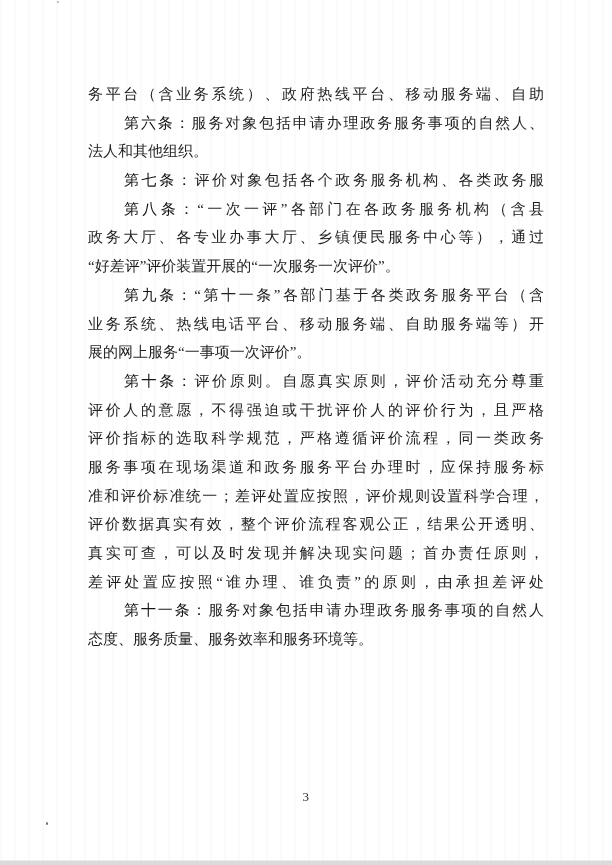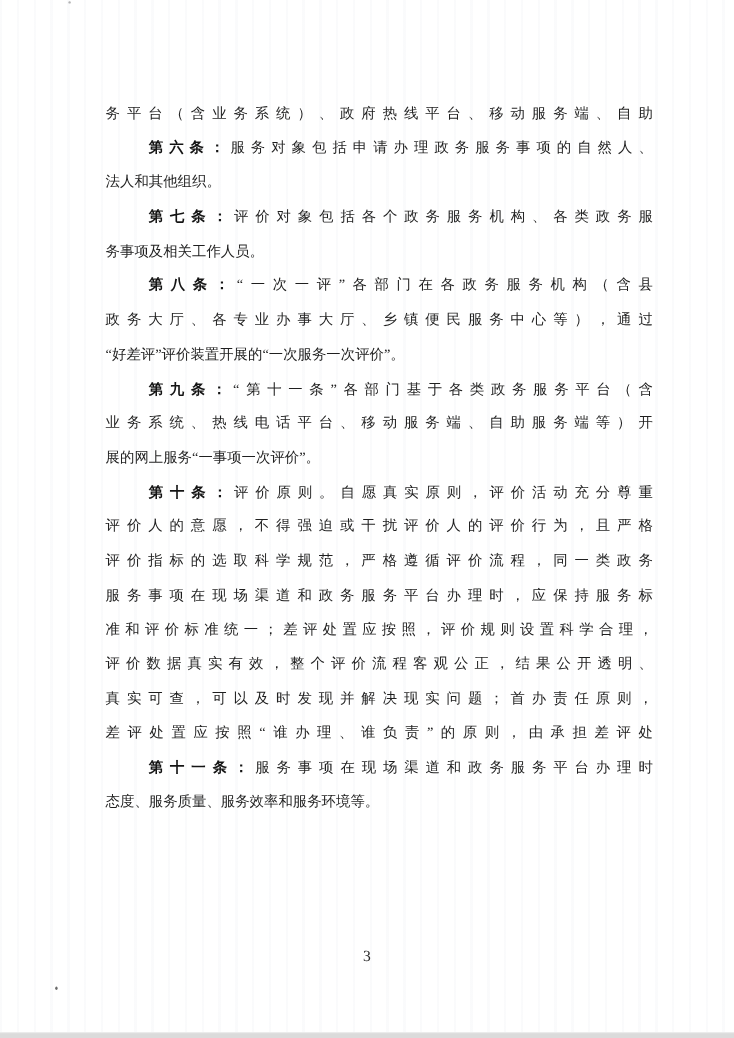--- a/index.html
+++ b/index.html
@@ -12,34 +12,34 @@
   .page {
     position: absolute; inset: 0;
     background:
       repeating-linear-gradient(90deg,
         rgba(246,247,249,0.55) 0px, rgba(246,247,249,0.55) 2px,
         rgba(255,255,255,0) 2px, rgba(255,255,255,0) 14px);
   }
   .textblock {
     position: absolute;
     left: 88px; top: 80px; width: 456px;
-    font-size: 12px;
+    font-size: 15px;
     line-height: 28.7px;
     color: #1f1f1f;
     text-justify: inter-character;
   }
   .line {
     height: 28.7px;
     text-align: justify;
     text-align-last: justify;
     overflow: visible;
   }
   .line.e { text-align-last: left; }
   .line.i { text-indent: 36px; }
-  .head { font-weight: 700; color: #141414; }
+  .head { font-weight: 400; color: #141414; }
   .pagenum {
     position: absolute; left: 0; top: 789px; width: 612px;
     text-align: center; font-size: 13px; color: #2a2a2a;
     letter-spacing: 0.5px;
   }
   .scanband {
     position: absolute; left: 0; bottom: 0; width: 612px; height: 4px;
     background: #dbdbdb; border-top: 1px solid #ebebeb;
   }
   .speck { position: absolute; background: #6a6a6a; border-radius: 50%; }
@@ -49,36 +49,35 @@
 </head>
 <body>
 
 <div class="page">
 
   <div class="textblock">
     <div class="line"><span class="head"></span><span>务平台（含业务系统）、政府热线平台、移动服务端、自助</span></div>
     <div class="line i"><span class="head">第六条：</span><span>服务对象包括申请办理政务服务事项的自然人、</span></div>
     <div class="line e"><span class="head"></span><span>法人和其他组织。</span></div>
     <div class="line i"><span class="head">第七条：</span><span>评价对象包括各个政务服务机构、各类政务服</span></div>
-    <div class="line e"><span class="head"></span><span>务事项及相关工作人员。</span></div>
     <div class="line i"><span class="head">第八条：</span><span>“一次一评”各部门在各政务服务机构（含县</span></div>
     <div class="line"><span class="head"></span><span>政务大厅、各专业办事大厅、乡镇便民服务中心等），通过</span></div>
     <div class="line e"><span class="head"></span><span>“好差评”评价装置开展的“一次服务一次评价”。</span></div>
     <div class="line i"><span class="head">第九条：</span><span>“第十一条”各部门基于各类政务服务平台（含</span></div>
     <div class="line"><span class="head"></span><span>业务系统、热线电话平台、移动服务端、自助服务端等）开</span></div>
     <div class="line e"><span class="head"></span><span>展的网上服务“一事项一次评价”。</span></div>
     <div class="line i"><span class="head">第十条：</span><span>评价原则。自愿真实原则，评价活动充分尊重</span></div>
     <div class="line"><span class="head"></span><span>评价人的意愿，不得强迫或干扰评价人的评价行为，且严格</span></div>
     <div class="line"><span class="head"></span><span>评价指标的选取科学规范，严格遵循评价流程，同一类政务</span></div>
     <div class="line"><span class="head"></span><span>服务事项在现场渠道和政务服务平台办理时，应保持服务标</span></div>
     <div class="line"><span class="head"></span><span>准和评价标准统一；差评处置应按照，评价规则设置科学合理，</span></div>
     <div class="line"><span class="head"></span><span>评价数据真实有效，整个评价流程客观公正，结果公开透明、</span></div>
     <div class="line"><span class="head"></span><span>真实可查，可以及时发现并解决现实问题；首办责任原则，</span></div>
     <div class="line"><span class="head"></span><span>差评处置应按照“谁办理、谁负责”的原则，由承担差评处</span></div>
-    <div class="line i"><span class="head">第十一条：</span><span>服务事项在现场渠道和政务服务平台办理时</span></div>
+    <div class="line i"><span class="head">第十一条：</span><span>服务对象包括申请办理政务服务事项的自然人</span></div>
     <div class="line e"><span class="head"></span><span>态度、服务质量、服务效率和服务环境等。</span></div>
   </div>
 
   <div class="pagenum">3</div>
 
   <div class="speck s1"></div>
   <div class="speck s2"></div>
   <div class="scanband"></div>
 </div>
 

